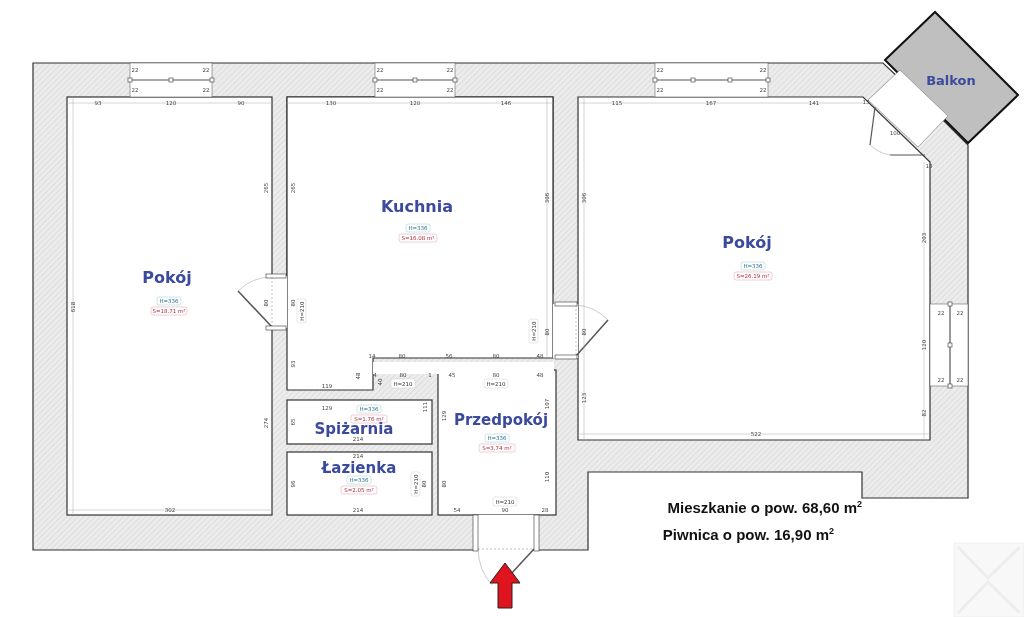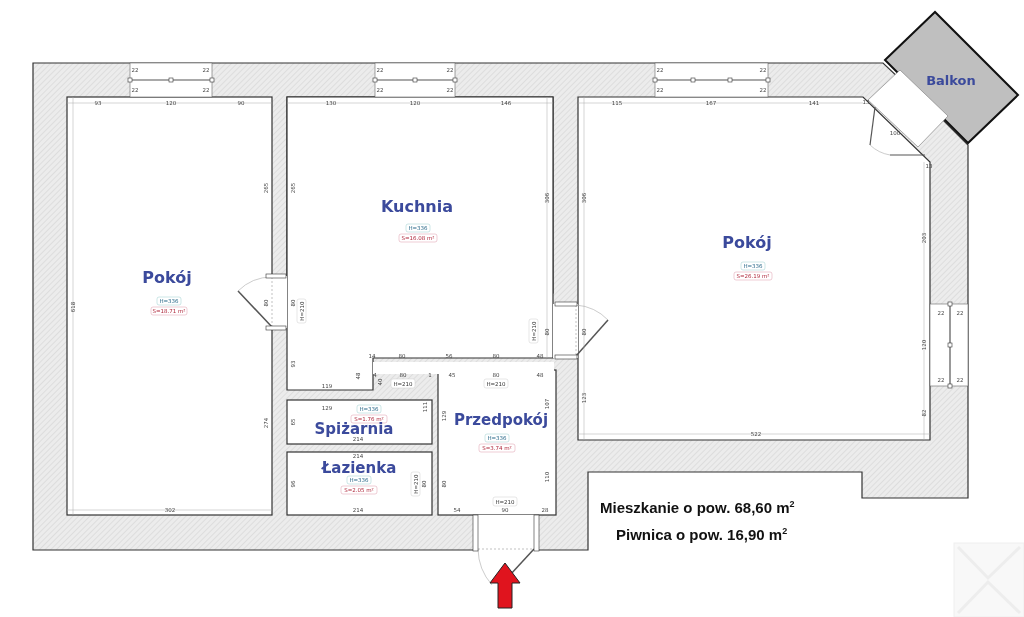--- a/index.html
+++ b/index.html
@@ -3,21 +3,21 @@
   <meta charset="utf-8">
   <style>
     html, body { margin: 0; padding: 0; background: #ffffff; }
     body { width: 1024px; height: 617px; position: relative; overflow: hidden; font-family: "DejaVu Sans", sans-serif; }
     #plan { position: absolute; left: 0; top: 0; }
     .room-label { font-family: "DejaVu Sans", sans-serif; font-weight: bold; fill: #3b4a9c; }
     .dim { font-family: "DejaVu Sans", sans-serif; font-size: 5.5px; fill: #444; }
     .tag-h { font-family: "DejaVu Sans", sans-serif; font-size: 5.5px; fill: #2a6a8a; }
     .tag-s { font-family: "DejaVu Sans", sans-serif; font-size: 5.5px; fill: #b0283c; }
     .tag-door { font-family: "DejaVu Sans", sans-serif; font-size: 5.5px; fill: #333; }
-    .area-summary { position: absolute; font-family: "Liberation Sans", sans-serif; font-weight: bold; font-size: 15px; color: #111; }
+    .area-summary { position: absolute; font-family: "Liberation Sans", sans-serif; font-weight: bold; font-size: 15px; color: #111; text-align: right; }
     .area-summary sup { font-size: 9px; }
   </style>
 </head>
 <body>
 
 <svg id="plan" width="1024" height="617" viewBox="0 0 1024 617">
   <defs>
     <pattern id="hatch" patternUnits="userSpaceOnUse" width="4" height="4" patternTransform="rotate(45)">
       <rect width="4" height="4" fill="#ececec"></rect>
       <line x1="0" y1="0" x2="0" y2="4" stroke="#cfcfcf" stroke-width="1"></line>
@@ -258,15 +258,15 @@
   <g opacity="0.5">
     <rect x="954" y="543" width="70" height="74" fill="#f2f2f2" stroke="#e0e0e0"></rect>
     <polyline points="958,547 988,578 1020,547" fill="none" stroke="#ddd" stroke-width="3"></polyline>
     <polyline points="958,613 988,582 1020,613" fill="none" stroke="#ddd" stroke-width="3"></polyline>
   </g>
 </svg>
 
 <div class="area-summary" style="left:600px; top:499px; width:262px;">
   <span>Mieszkanie o pow. 68,60 m</span><sup>2</sup>
 </div>
-<div class="area-summary" style="left:616px; top:526px; width:262px;">
+<div class="area-summary" style="left:572px; top:526px; width:262px;">
   <span>Piwnica o pow. 16,90 m</span><sup>2</sup>
 </div>
 
 </body></html>

